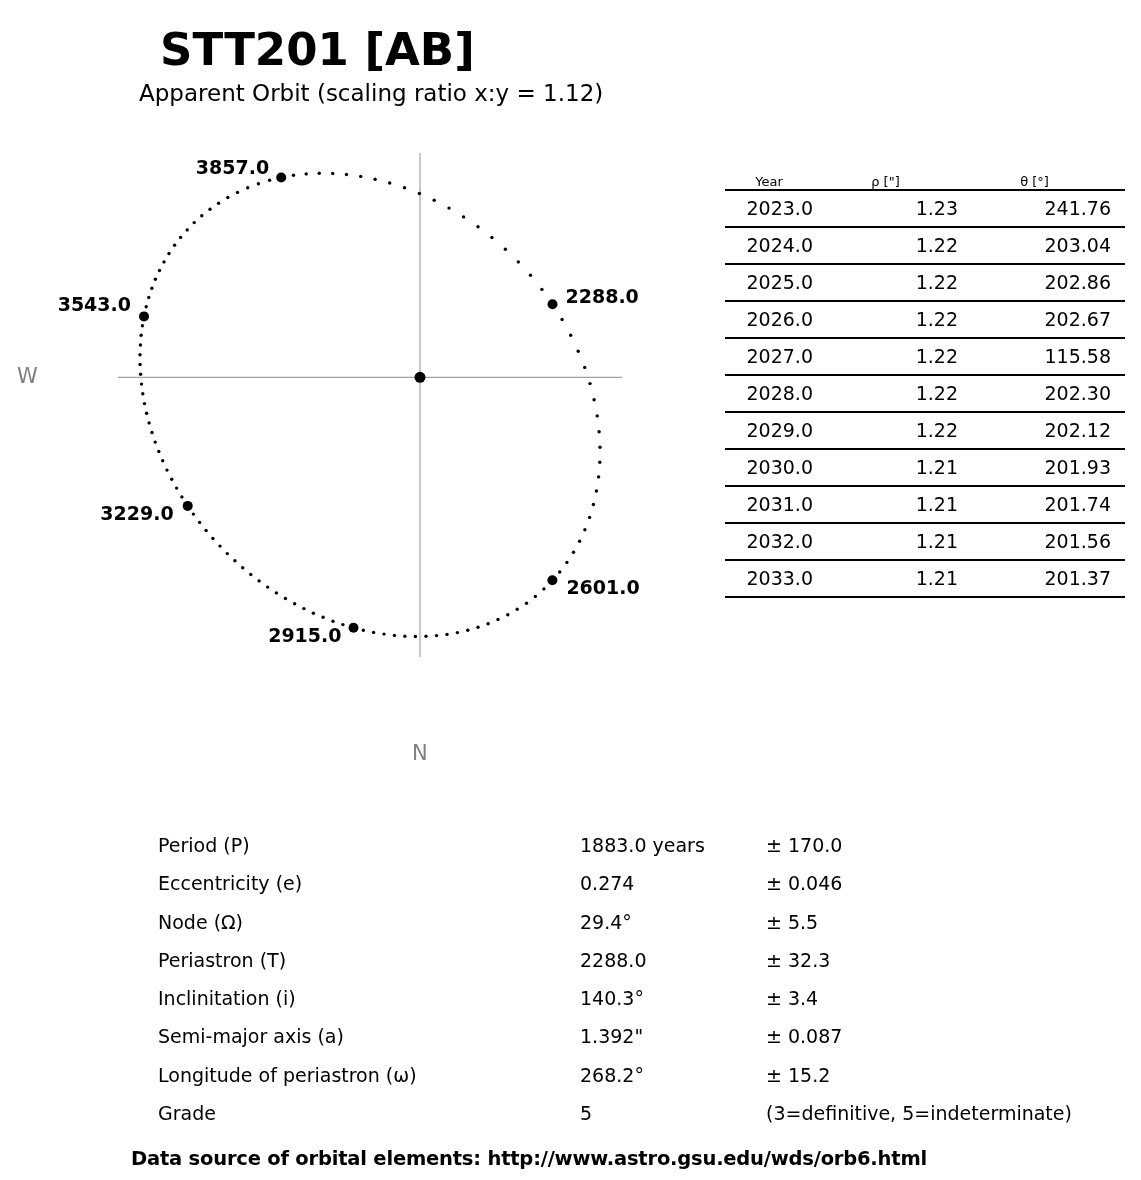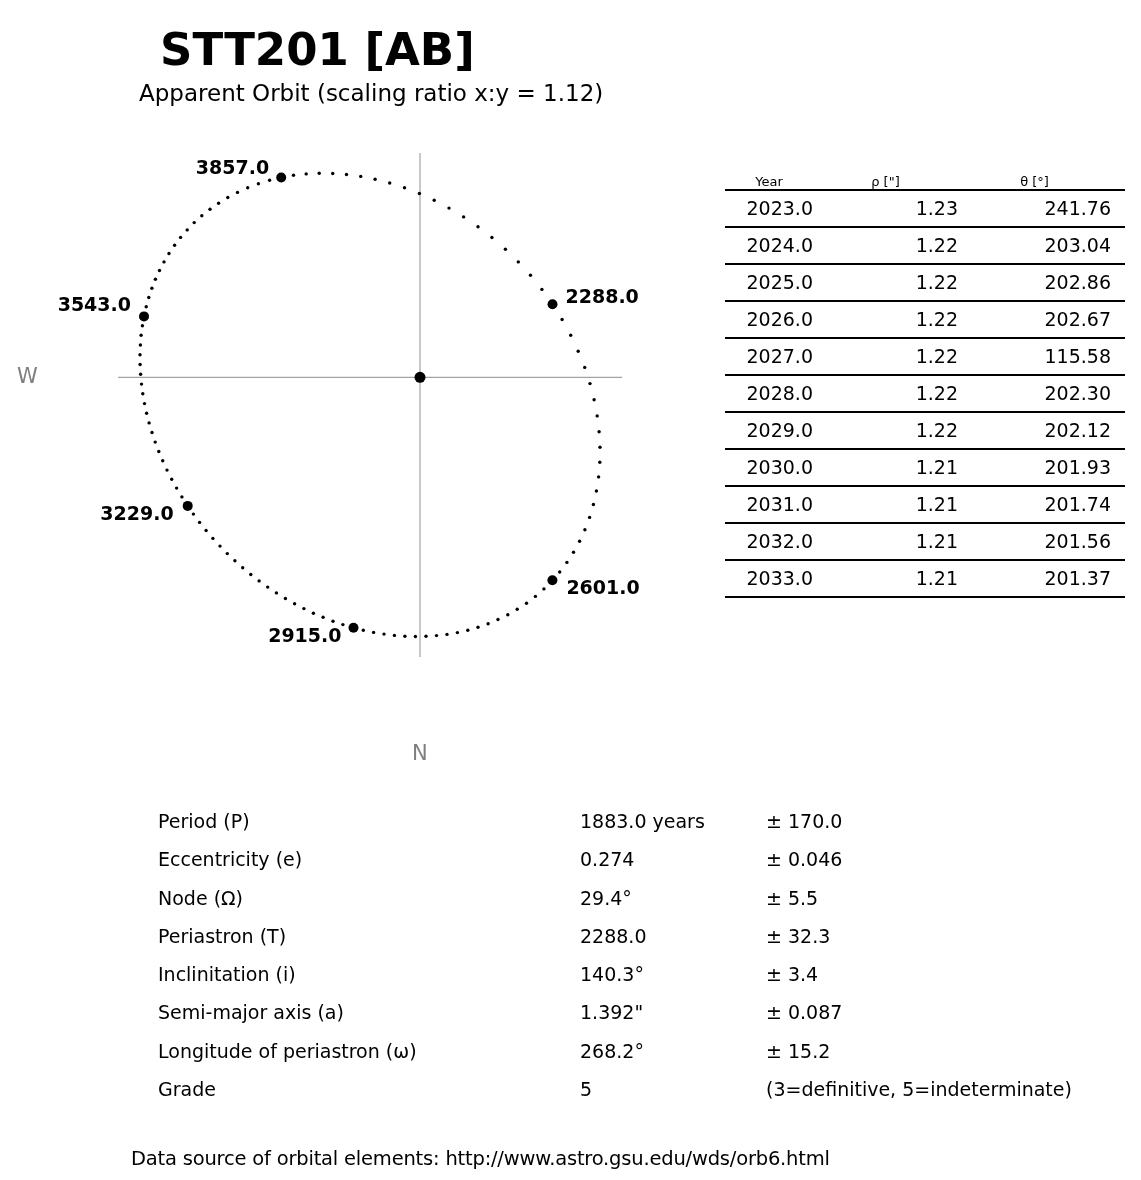--- a/index.html
+++ b/index.html
@@ -21,27 +21,27 @@
   }
   .ephem th{
     font-weight:normal;font-size:13px;text-align:center;vertical-align:bottom;
     height:31px;padding:0;border-bottom:2px solid #000;
   }
   .ephem td{
     font-size:19px;text-align:right;height:35px;line-height:35px;padding:0;
     border-bottom:2px solid #000;
   }
   .ephem th:last-child,.ephem td:last-child{padding-right:14px;}
-  .elements{position:absolute;left:158px;top:802px;width:940px;}
+  .elements{position:absolute;left:158px;top:826px;width:940px;}
   .el-row{position:relative;height:38.3px;font-size:19px;line-height:38.3px;}
   .el-value{position:absolute;left:385px;top:0;margin-left:37px;}
   .el-error{position:absolute;left:608px;top:0;}
   .footer{
     position:absolute;left:131px;top:1147px;
-    font-size:19.5px;font-weight:normal;letter-spacing:-0.2px;
+    font-size:19.5px;font-weight:bold;letter-spacing:-0.2px;
   }
 </style>
 </head>
 <body>
 
 <div class="page">
 
   <h1 class="title">STT201 [AB]</h1>
   <div class="subtitle">Apparent Orbit (scaling ratio x:y = 1.12)</div>
 

